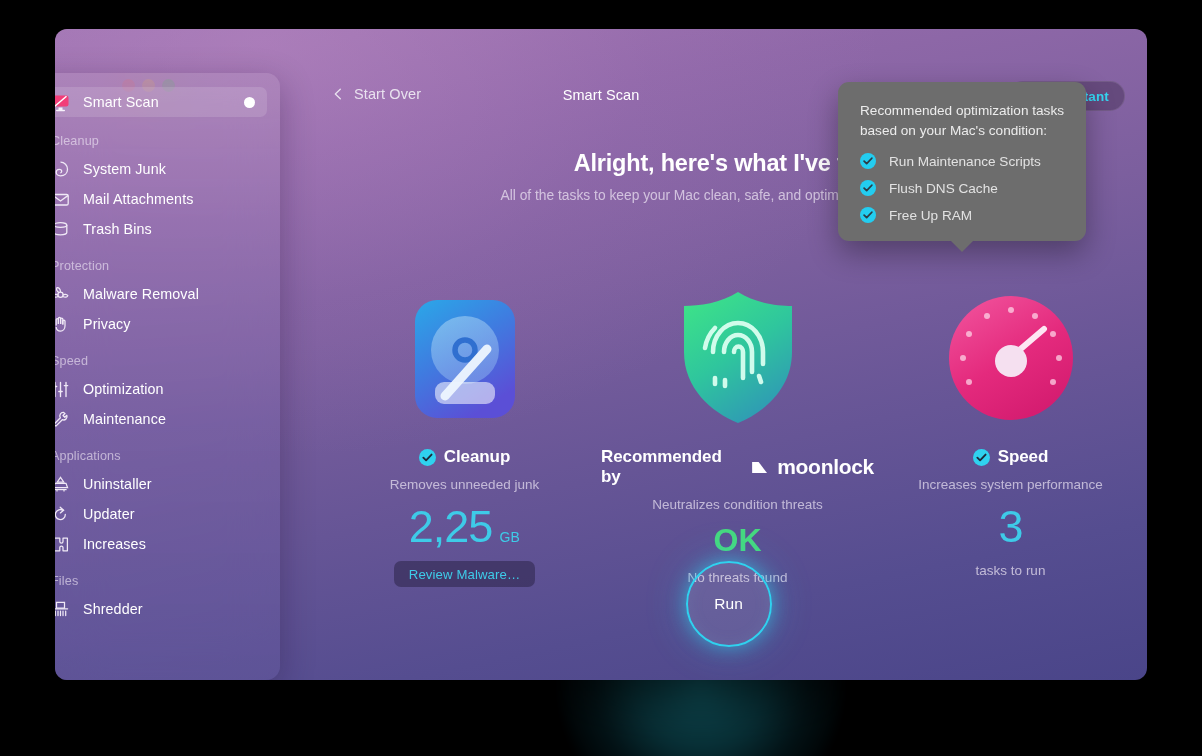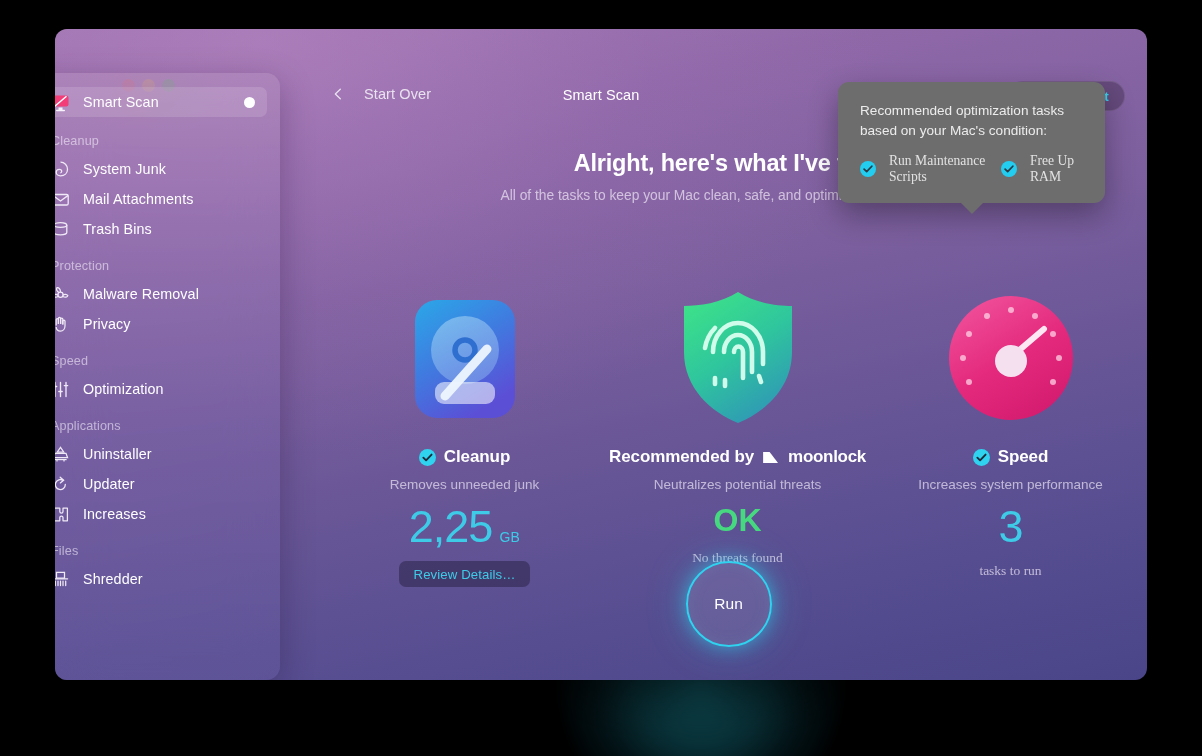--- a/index.html
+++ b/index.html
@@ -37,21 +37,21 @@
 
   
   .titlebar{ position:absolute; left:0; top:0; width:100%; height:57px; z-index:6; }
   .lights{ position:absolute; left:67px; top:50px; display:flex; gap:7px; }
   .light{ width:13px; height:13px; border-radius:50%; }
   .l-red{ background:#f5544c; }
   .l-yellow{ background:#f7b931; }
   .l-green{ background:#2bcb3e; }
 
   .start-over{
-    position:absolute; left:277px; top:57px; display:flex; align-items:center; gap:20px;
+    position:absolute; left:277px; top:57px; display:flex; align-items:center; gap:10px;
     color:#e9e2ef; font-size:14.5px; letter-spacing:.1px; cursor:pointer; z-index:7;
   }
   .chev{ width:12px; height:12px; display:block; }
 
   .win-title{
     position:absolute; left:0; top:58px; width:100%; text-align:center;
     color:#ffffff; font-size:14.5px; font-weight:400; letter-spacing:.1px; z-index:5;
   }
 
   .assistant-btn{
@@ -121,51 +121,51 @@
 
   .big-val{
     margin-top:12px; display:flex; align-items:baseline; gap:7px;
     color:#3ecbe8; font-weight:300; letter-spacing:-1px;
   }
   .big-num{ font-size:45px; line-height:1; }
   .big-unit{ font-size:14px; font-weight:400; letter-spacing:.3px; }
   .big-val.green{ color:#46d97f; }
   .big-val.green .big-num{ font-size:32px; font-weight:700; letter-spacing:0; }
 
-  .card-foot{ margin-top:14px; color:rgba(235,228,243,0.72); font-size:13.5px;font-family:Liberation Serif, serif; }
+  .card-foot{ margin-top:14px; color:rgba(235,228,243,0.72); font-size:13.5px; }
 
   .review-btn{
     margin-top:12px; height:26px; padding:0 15px; display:inline-flex; align-items:center;
     border-radius:7px; background:rgba(46,38,76,0.58); border:none;
     color:#3ecbe8; font-size:13.2px; font-family:inherit; cursor:pointer; letter-spacing:.1px;
   }
 
   .moonlock{ display:inline-flex; align-items:center; gap:7px; }
   .ml-mark{ width:19px; height:13px; }
-  .ml-word{ font-size:17px; font-weight:700; letter-spacing:-.3px; color:#fff; }
+  .ml-word{ font-size:21px; font-weight:700; letter-spacing:-.3px; color:#fff; }
 
   
   .run-wrap{ position:absolute; left:0; right:0; top:532px; display:flex; justify-content:center; z-index:9; padding-left:0; }
   .run-btn{
     position:relative; width:86px; height:86px; border-radius:50%;
     border:2.5px solid #2fd2ef; background:rgba(255,255,255,0.10);
     color:#ffffff; font-size:15.5px; font-family:inherit; letter-spacing:.1px; cursor:pointer;
     box-shadow:0 0 18px rgba(47,210,239,0.55), 0 0 42px rgba(47,210,239,0.30),
                inset 0 0 16px rgba(120,200,230,0.10);
     display:flex; align-items:center; justify-content:center;
   }
 
   
   .tooltip{
-    position:absolute; left:838px; top:82px; width:267px; border-radius:11px;
+    position:absolute; left:838px; top:82px; width:248px; border-radius:11px;
     background:#6d6d6d; padding:19px 20px 18px 22px; z-index:20;
     box-shadow:0 12px 30px rgba(0,0,0,0.33);
   }
   .tt-head{ color:#ececec; font-size:13.6px; line-height:1.45; }
-  .tt-list{ margin-top:13px; display:flex; flex-direction:row; gap:11px;font-family:Liberation Serif, serif; }
+  .tt-list{ margin-top:13px; display:flex; flex-direction:column; gap:11px; }
   .tt-row{ display:flex; align-items:center; gap:13px; }
   .tt-check{ width:16px; height:16px; flex:0 0 16px; }
   .tt-label{ color:#e2e2e2; font-size:13.6px; }
   .tt-tail{
     position:absolute; left:50%; bottom:-11px; margin-left:-12px;
     width:0; height:0; border-left:12px solid transparent; border-right:12px solid transparent;
     border-top:12px solid #6d6d6d;
   }
 </style>
 </head>
@@ -233,21 +233,21 @@
               <circle cx="9" cy="9" r="9" fill="#2fd2ef"></circle>
               <path d="M4.6 9.2 7.5 12 13.3 5.9" fill="none" stroke="#1d2a3a" stroke-width="2" stroke-linecap="round" stroke-linejoin="round"></path>
             </svg>
             <span>Cleanup</span>
           </div>
           <div class="card-sub">Removes unneeded junk</div>
           <div class="big-val">
             <span class="big-num">2,25</span>
             <span class="big-unit">GB</span>
           </div>
-          <button class="review-btn">Review Details…</button>
+          <button class="review-btn">Review Malware…</button>
         </div>
 
         <div class="card">
           <div class="card-icon">
             <svg width="122" height="136" viewBox="0 0 122 136">
               <defs>
                 <linearGradient id="shg" x1="0.25" y1="0" x2="0.8" y2="1">
                   <stop offset="0" stop-color="#3ce08a"></stop>
                     <stop offset="0.45" stop-color="#2fc69d"></stop>
                   <stop offset="1" stop-color="#2f93b8"></stop>
@@ -267,21 +267,21 @@
           </div>
           <div class="card-title">
             <span>Recommended by</span>
             <span class="moonlock">
               <svg class="ml-mark" viewBox="0 0 20 14">
                 <path d="M1 13 L1 1 L8 1 L17 13 Z" fill="#ffffff"></path>
               </svg>
               <span class="ml-word">moonlock</span>
             </span>
           </div>
-          <div class="card-sub">Neutralizes potential threats</div>
+          <div class="card-sub">Neutralizes condition threats</div>
           <div class="big-val green">
             <span class="big-num">OK</span>
           </div>
           <div class="card-foot">No threats found</div>
         </div>
 
         <div class="card">
           <div class="card-icon">
             <svg width="126" height="126" viewBox="0 0 126 126">
               <defs>
@@ -407,20 +407,28 @@
         <div class="sb-item">
           <span class="sb-ico">
             <svg width="19" height="19" viewBox="0 0 19 19" fill="none" stroke="#f0e9f6" stroke-width="1.35" stroke-linecap="round">
               <path d="M4 2.5 V16.5 M9.5 2.5 V16.5 M15 2.5 V16.5"></path>
               <path d="M2.3 6.5 H5.7 M7.8 11.5 H11.2 M13.3 5.6 H16.7"></path>
             </svg>
           </span>
           <span class="sb-label">Optimization</span>
         </div>
 
+        <div class="sb-item">
+          <span class="sb-ico">
+            <svg width="19" height="19" viewBox="0 0 19 19" fill="none" stroke="#f0e9f6" stroke-width="1.3" stroke-linejoin="round">
+              <path d="M12.6 2.5 a3.4 3.4 0 0 0 -3.2 5.3 L3 14.2 l1.9 1.9 6.4-6.4 a3.4 3.4 0 0 0 4.5-4.4 l-2 2 -1.8-1.8 2-2 z"></path>
+            </svg>
+          </span>
+          <span class="sb-label">Maintenance</span>
+        </div>
 
         <div class="sb-group">Applications</div>
 
         <div class="sb-item">
           <span class="sb-ico">
             <svg width="19" height="19" viewBox="0 0 19 19" fill="none" stroke="#f0e9f6" stroke-width="1.2">
               <path d="M9.5 2.4 6.2 7.2 h6.6 z"></path>
               <path d="M4 8.4 h11 l1.6 4.3 H2.4 z"></path>
               <path d="M3.4 14.6 h12.2"></path>
               <path d="M6 15 v1.6 M13 15 v1.6"></path>
@@ -473,20 +481,27 @@
     <div class="tt-list">
 
       <div class="tt-row">
         <svg class="tt-check" viewBox="0 0 18 18">
           <circle cx="9" cy="9" r="9" fill="#23cdf0"></circle>
           <path d="M4.6 9.2 7.5 12 13.3 5.9" fill="none" stroke="#2d3a44" stroke-width="2" stroke-linecap="round" stroke-linejoin="round"></path>
         </svg>
         <span class="tt-label">Run Maintenance Scripts</span>
       </div>
 
+      <div class="tt-row">
+        <svg class="tt-check" viewBox="0 0 18 18">
+          <circle cx="9" cy="9" r="9" fill="#23cdf0"></circle>
+          <path d="M4.6 9.2 7.5 12 13.3 5.9" fill="none" stroke="#2d3a44" stroke-width="2" stroke-linecap="round" stroke-linejoin="round"></path>
+        </svg>
+        <span class="tt-label">Flush DNS Cache</span>
+      </div>
 
       <div class="tt-row">
         <svg class="tt-check" viewBox="0 0 18 18">
           <circle cx="9" cy="9" r="9" fill="#23cdf0"></circle>
           <path d="M4.6 9.2 7.5 12 13.3 5.9" fill="none" stroke="#2d3a44" stroke-width="2" stroke-linecap="round" stroke-linejoin="round"></path>
         </svg>
         <span class="tt-label">Free Up RAM</span>
       </div>
 
     </div>

